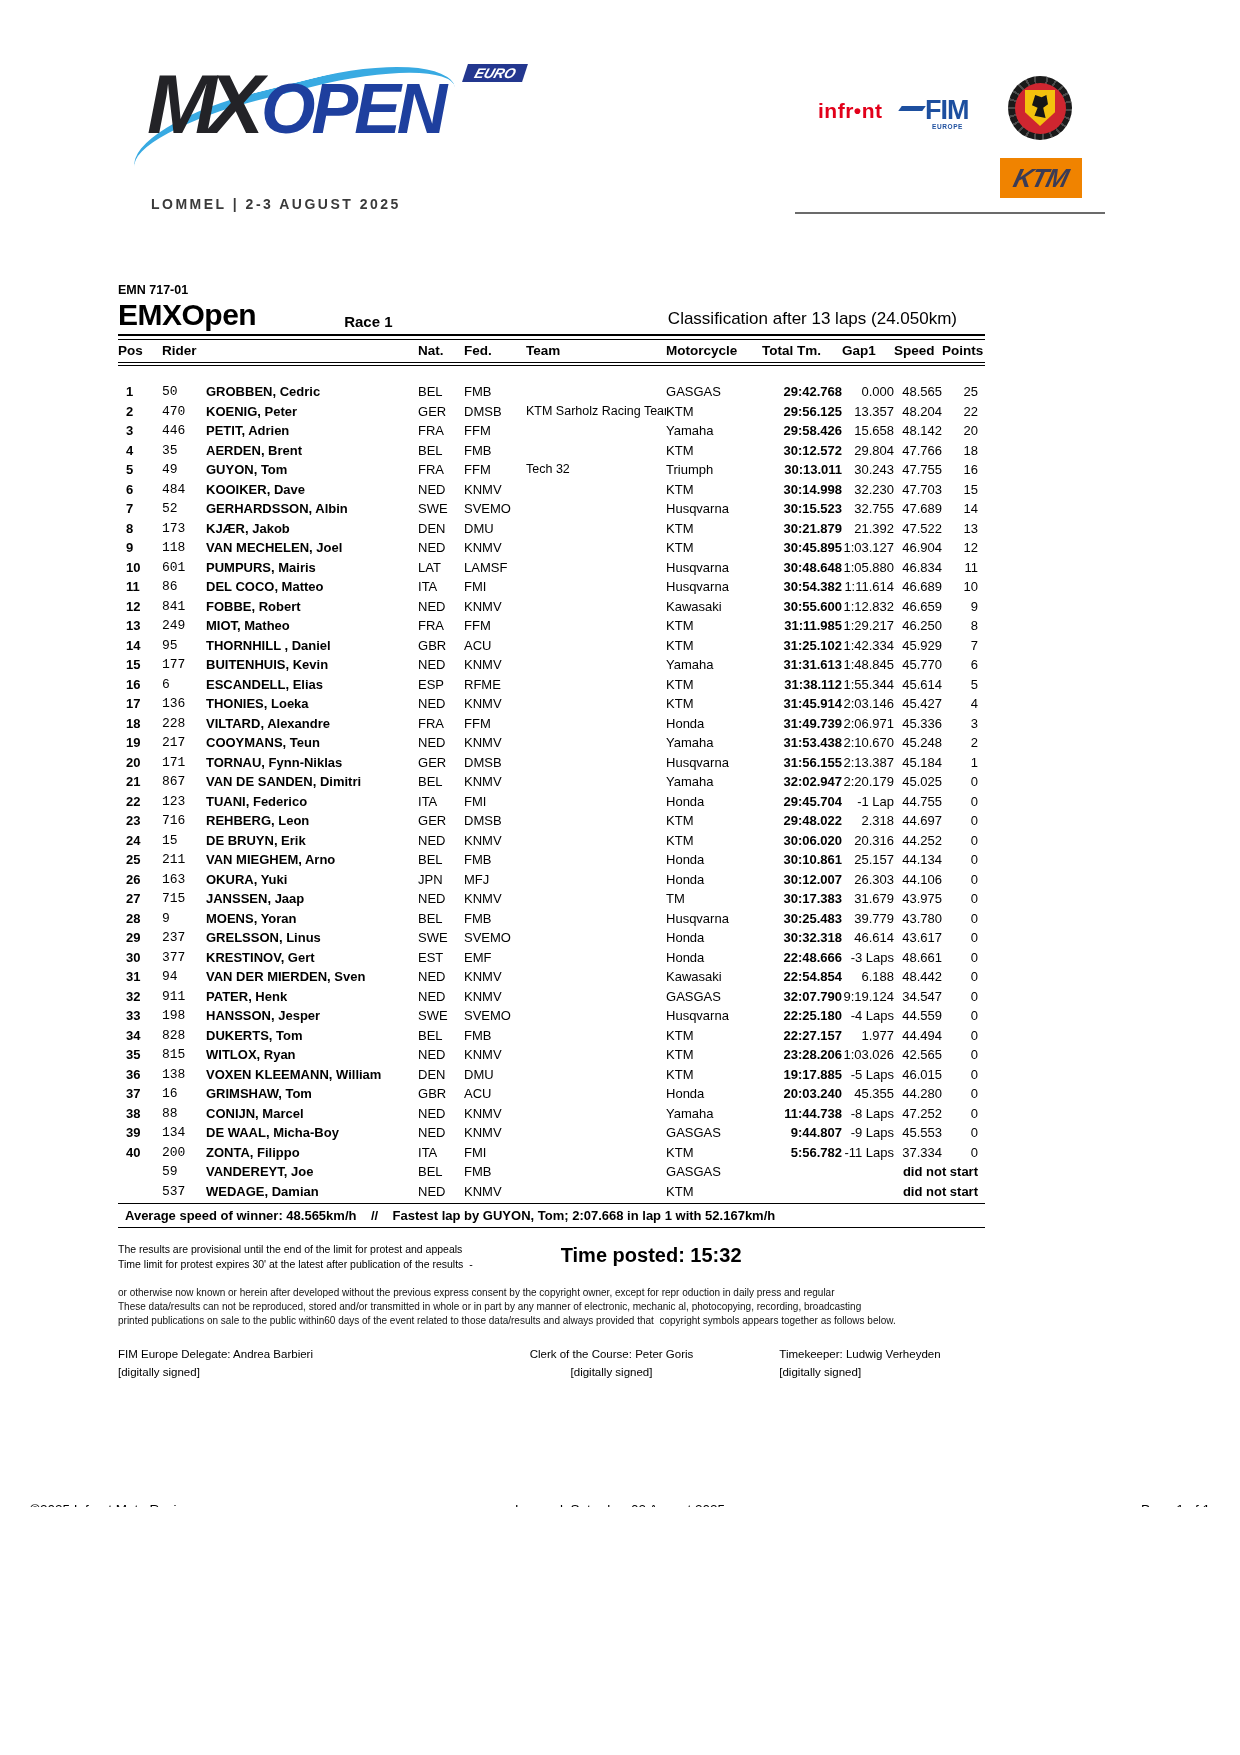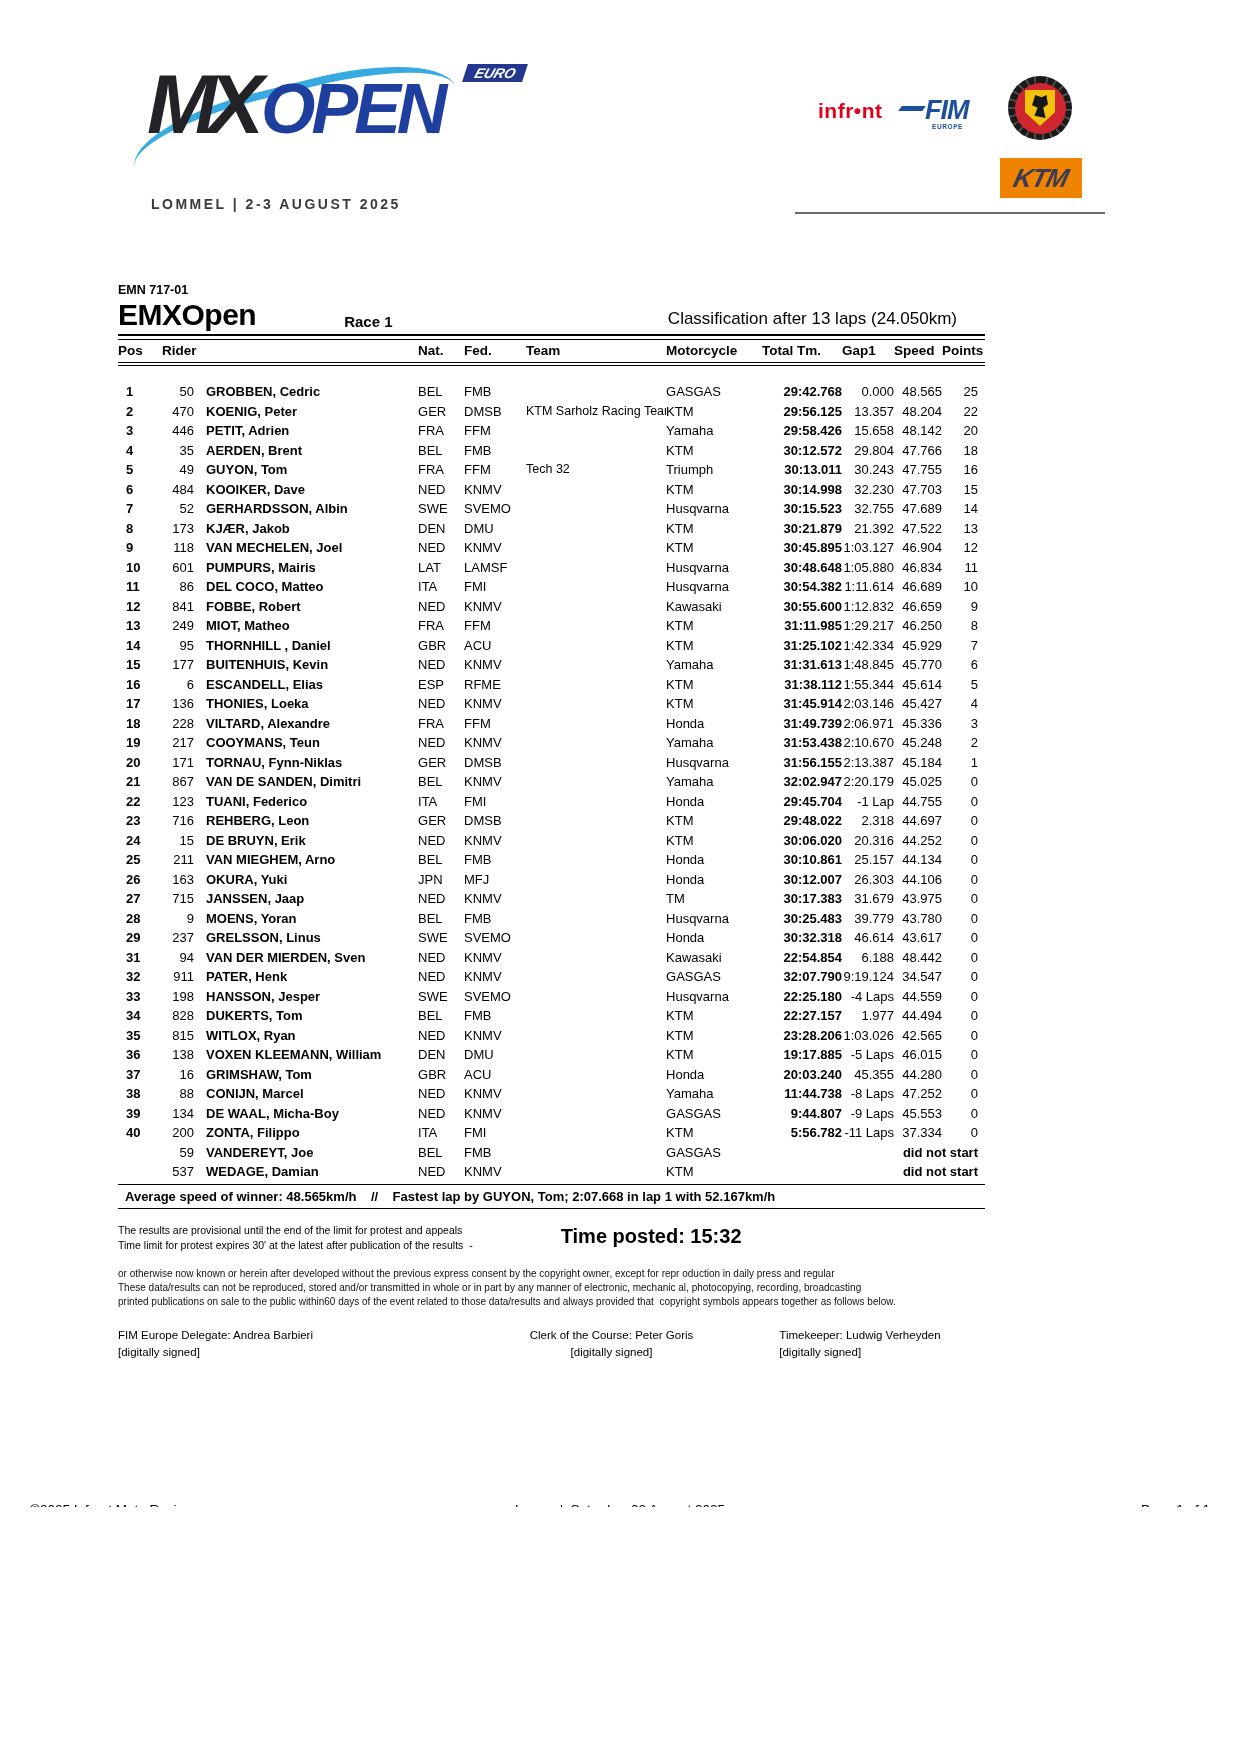--- a/index.html
+++ b/index.html
@@ -13,21 +13,21 @@
   .logo-mx { font-size:84px; font-weight:bold; font-style:italic; letter-spacing:-9px; color:#232327; }
   .logo-open { font-size:70px; font-weight:bold; font-style:italic; letter-spacing:-4px; color:var(--open-blue,#1e3f9e); margin-left:6px; }
   .euro-tag { position:absolute; left:318px; top:8px; background:#23378f; color:#fff; font-style:italic; font-weight:bold; font-size:14px; line-height:14px; padding:2px 10px; transform:skewX(-18deg); z-index:2; }
   .swoosh { position:absolute; left:130px; top:84px; width:330px; height:86px; border-top:8px solid #38aae2; border-radius:50% / 60%; transform:rotate(-14deg); z-index:0; }
   .event-title { position:absolute; left:147px; top:146px; font-size:41px; font-weight:bold; font-style:italic; letter-spacing:-1px; color:#0d0d0d; white-space:nowrap; }
   .event-subtitle { position:absolute; left:151px; top:196px; font-size:14px; font-weight:bold; letter-spacing:2.5px; color:#3a3a3a; white-space:nowrap; }
 
   .infront { position:absolute; left:818px; top:99px; color:var(--infront-red,#e2001a); font-weight:bold; font-size:21px; letter-spacing:0.5px; }
   .fim { position:absolute; left:900px; top:95px; color:var(--fim-blue,#1d4f9f); }
   .fim-dash { display:inline-block; width:24px; height:5px; background:var(--fim-blue,#1d4f9f); transform:skewX(-35deg); vertical-align:8px; margin-right:1px; }
-  .fim-text { font-style:italic; font-weight:bold; font-size:27px; letter-spacing:-1px; }
+  .fim-text { font-weight:bold; font-size:27px; letter-spacing:-1px; }
   .fim-sub { font-size:6.5px; font-weight:bold; letter-spacing:0.6px; margin-left:32px; margin-top:-3px; }
   .badge-outer { position:absolute; left:1008px; top:76px; width:64px; height:64px; border-radius:50%; background:repeating-conic-gradient(#1a1a1a 0 12deg,#4a4a4a 12deg 16deg); display:flex; align-items:center; justify-content:center; }
   .badge-mid { width:51px; height:51px; border-radius:50%; background:#cf2630; display:flex; align-items:center; justify-content:center; }
   .badge-shield { width:30px; height:36px; background:#f4c20d; clip-path:polygon(0 0,100% 0,100% 62%,50% 100%,0 62%); position:relative; }
   .badge-lion { position:absolute; left:7px; top:5px; width:16px; height:23px; background:#161616; clip-path:polygon(20% 0,60% 10%,90% 0,100% 40%,70% 55%,85% 100%,15% 90%,35% 55%,0 45%); }
   .ktm-box { position:absolute; left:1000px; top:158px; width:82px; height:40px; background:var(--ktm-orange,#f08300); display:flex; align-items:center; justify-content:center; }
   .ktm-text { font-style:italic; font-weight:bold; font-size:26px; color:#3c3c55; transform:skewX(-14deg); letter-spacing:-1px; }
   .header-divider { position:absolute; left:795px; top:212px; width:310px; height:2px; background:#6b6b6b; }
 
   
@@ -42,21 +42,21 @@
   
   table.results { width:867px; border-collapse:collapse; table-layout:fixed; font-size:13px; }
   table.results th { font-weight:bold; text-align:left; padding:3px 0 4px 0; border-bottom:4px double #000; font-size:13.5px; }
   th.th-pos { padding-left:8px; }
   th.th-rider { padding-left:26px; }
   th.th-time, th.th-gap, th.th-speed, th.th-points { text-align:right; }
   th.th-points { padding-right:7px; }
   tbody::before { content:""; display:block; height:16px; }
   table.results td { height:19.5px; line-height:19.5px; white-space:nowrap; overflow:hidden; }
   td.col-pos { font-weight:bold; padding-left:8px; }
-  td.col-num { text-align:right; padding-right:6px; }
+  td.col-num { padding-right:6px;font-family:Liberation Mono, monospace; }
   td.col-name { font-weight:bold; padding-left:6px; }
   td.col-team { font-size:12.5px; }
   td.col-time { font-weight:bold; text-align:right; }
   td.col-gap, td.col-speed { text-align:right; }
   td.col-points { text-align:right; padding-right:7px; }
   td.col-status { font-weight:bold; text-align:right; padding-right:7px; }
 
   
   .avg-line { border-top:1.5px solid #000; border-bottom:1.5px solid #000; font-weight:bold; font-size:13px; padding:4px 0 4px 7px; margin-top:2px; }
   .notices { display:flex; margin-top:14px; }
@@ -514,20 +514,33 @@
             <td class="col-nat">SWE</td>
             <td class="col-fed">SVEMO</td>
             <td class="col-team"></td>
             <td class="col-bike">Honda</td>
             <td class="col-time">30:32.318</td>
             <td class="col-gap">46.614</td>
             <td class="col-speed">43.617</td>
             <td class="col-points">0</td>
           </tr>
           <tr>
+            <td class="col-pos">30</td>
+            <td class="col-num">377</td>
+            <td class="col-name">KRESTINOV, Gert</td>
+            <td class="col-nat">EST</td>
+            <td class="col-fed">EMF</td>
+            <td class="col-team"></td>
+            <td class="col-bike">Honda</td>
+            <td class="col-time">22:48.666</td>
+            <td class="col-gap">-3 Laps</td>
+            <td class="col-speed">48.661</td>
+            <td class="col-points">0</td>
+          </tr>
+          <tr>
             <td class="col-pos">31</td>
             <td class="col-num">94</td>
             <td class="col-name">VAN DER MIERDEN, Sven</td>
             <td class="col-nat">NED</td>
             <td class="col-fed">KNMV</td>
             <td class="col-team"></td>
             <td class="col-bike">Kawasaki</td>
             <td class="col-time">22:54.854</td>
             <td class="col-gap">6.188</td>
             <td class="col-speed">48.442</td>

